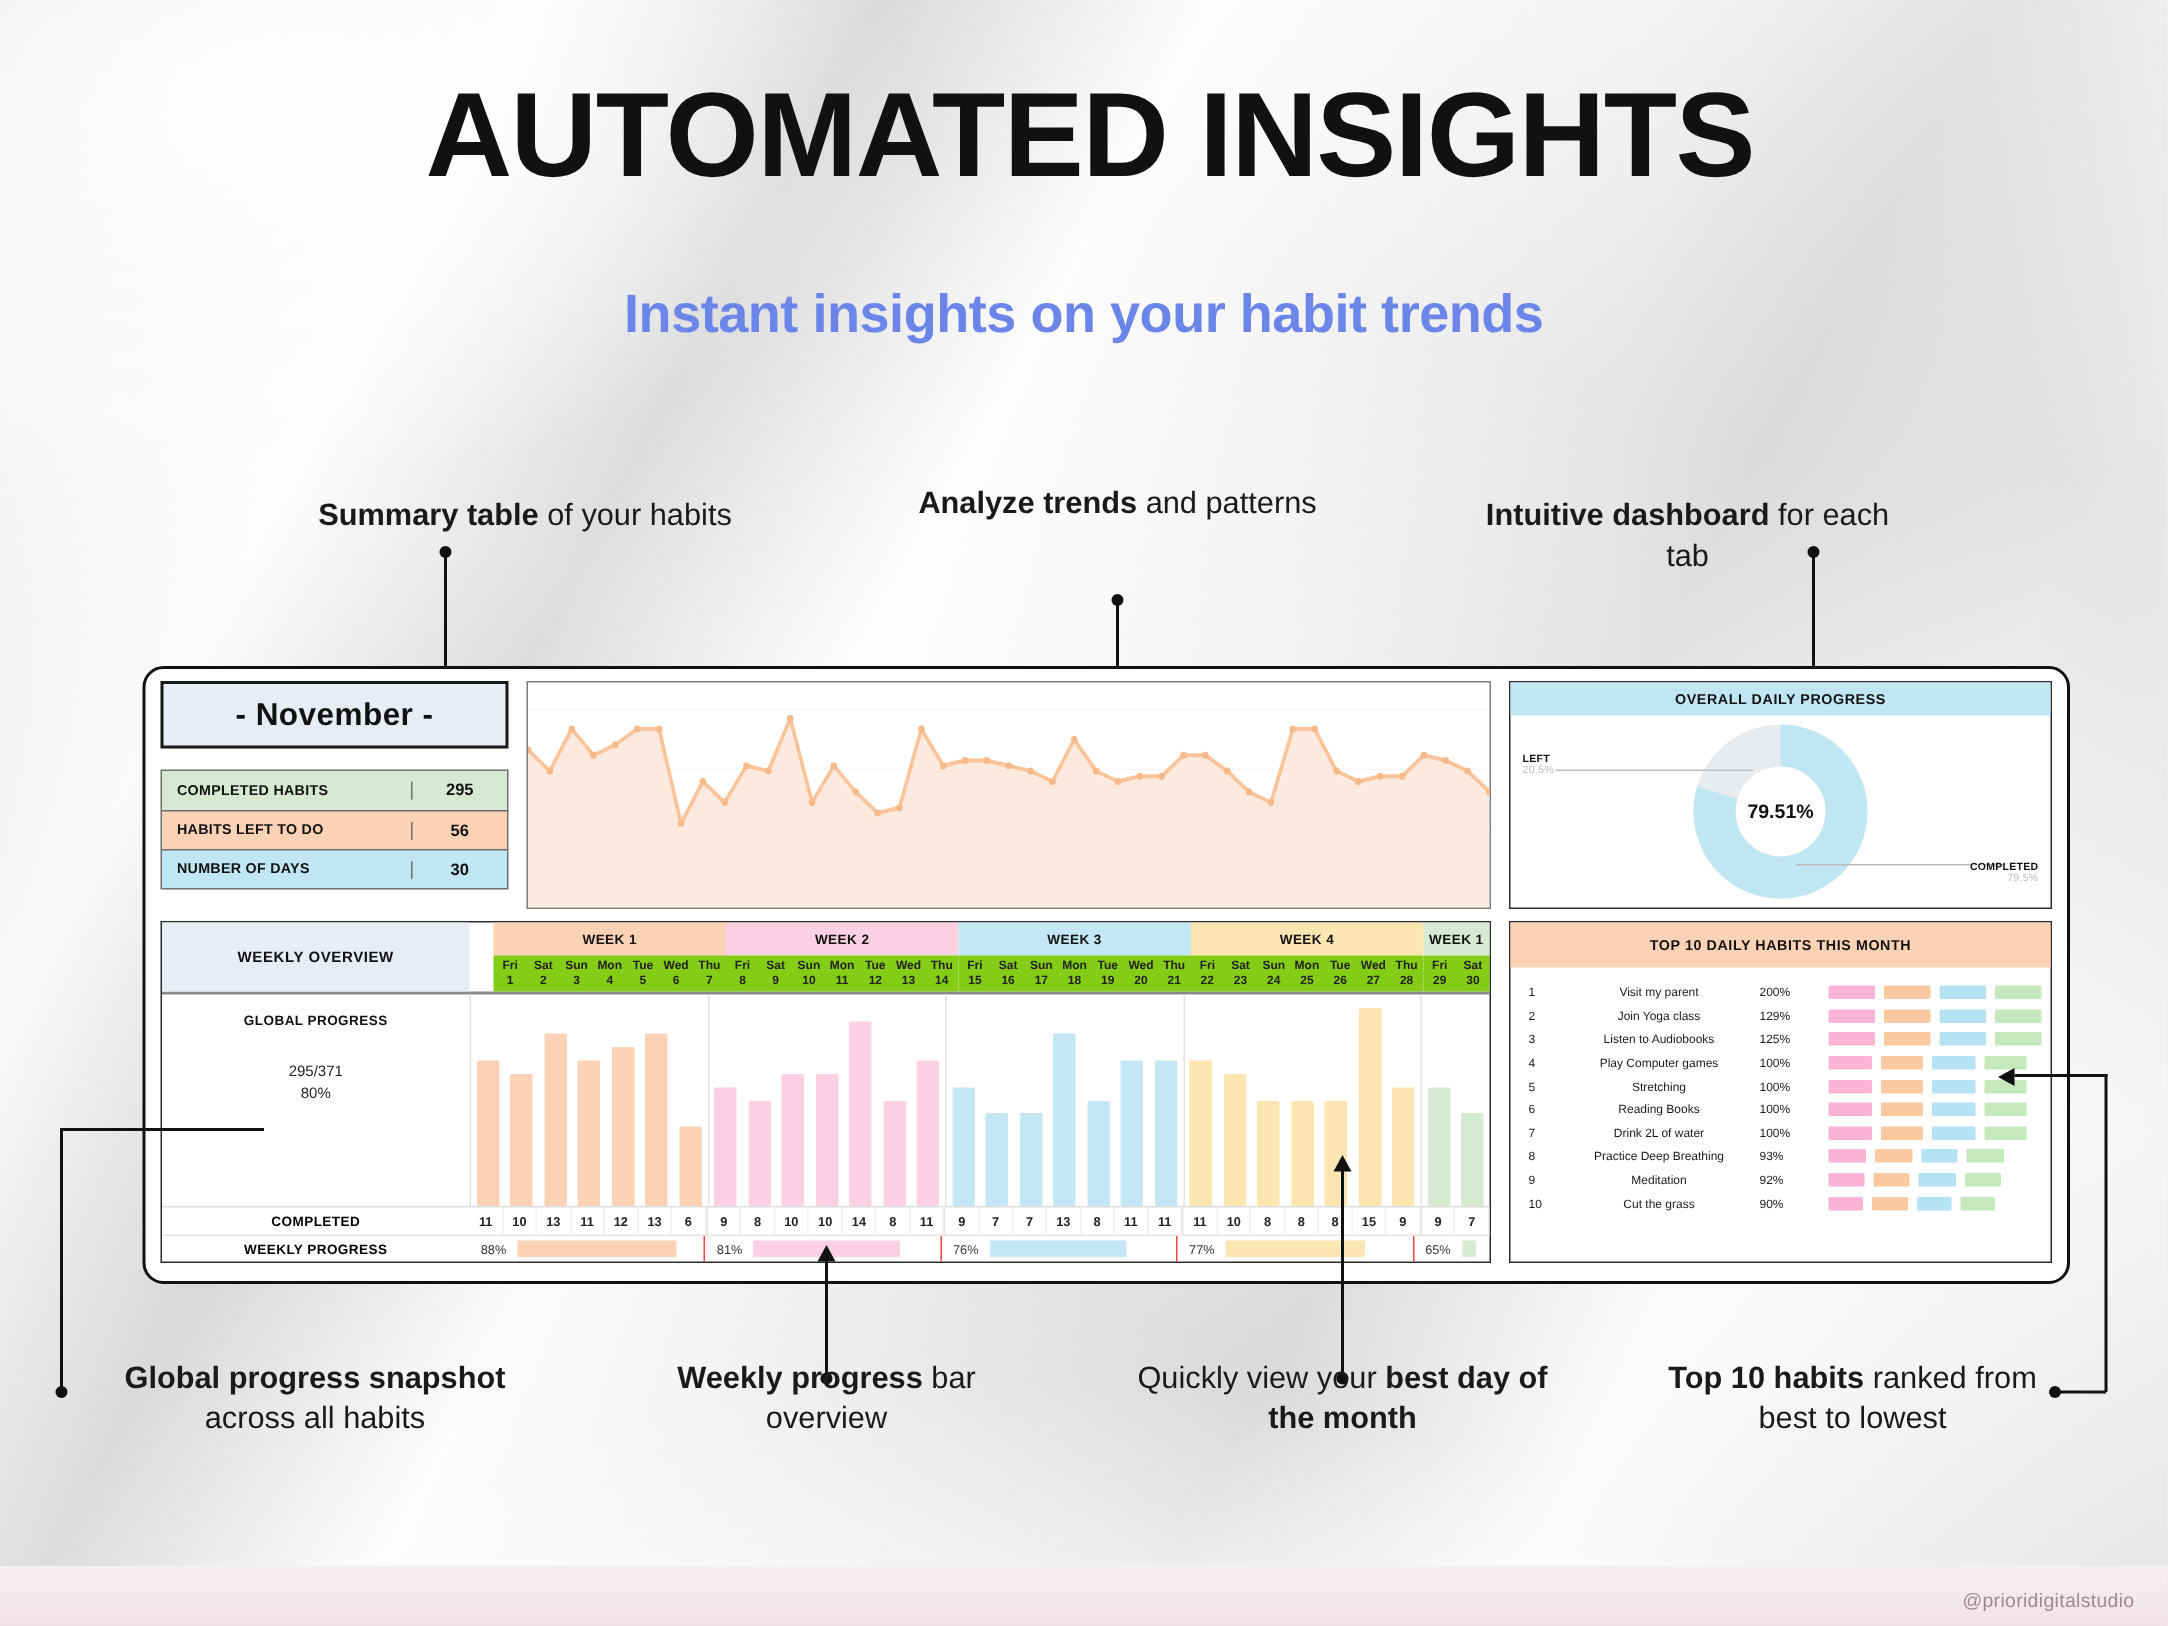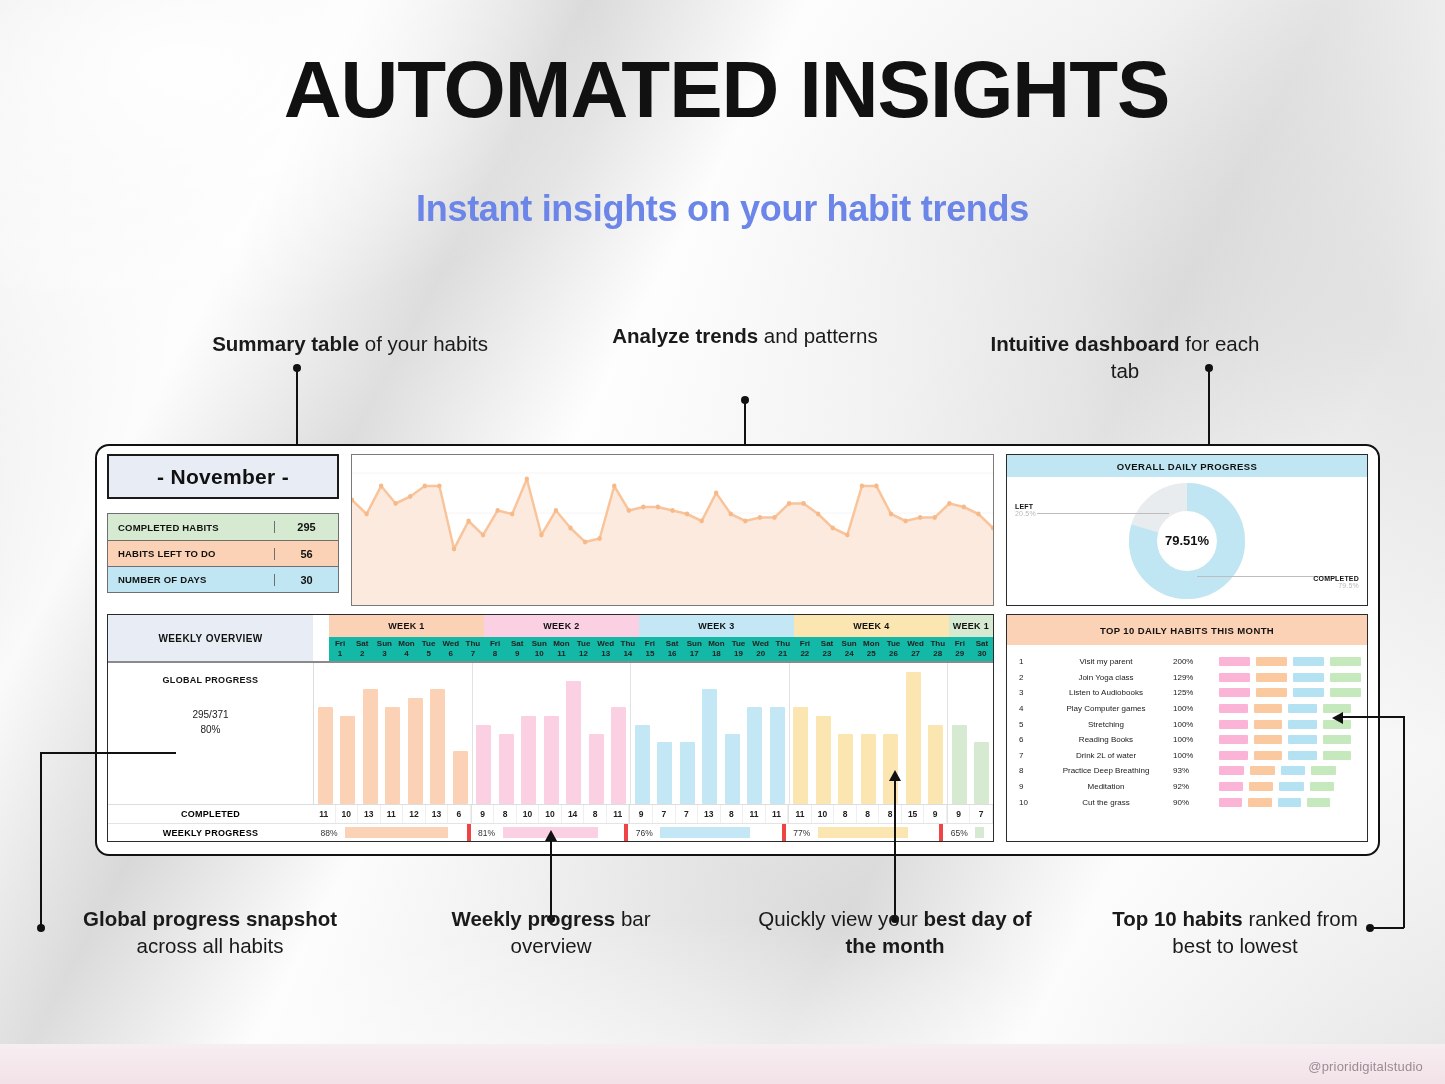--- a/index.html
+++ b/index.html
@@ -111,21 +111,21 @@
   
   .weekly { flex: 1; border: 1.8px solid #2b2b2b; background: #fff; display: flex; flex-direction: column; }
   .wk-headrow { display: flex; height: 48px; border-bottom: 2px solid #8a8a8a; }
   .wk-title {
     width: 205px; background: #e8ecf4; display: flex; align-items: center; justify-content: center;
     font-size: 10px; font-weight: 700; letter-spacing: .4px; color: #111;
   }
   .wk-weeks { flex: 1; display: flex; }
   .wk-col { display: flex; flex-direction: column; }
   .wk-name { height: 22px; display: flex; align-items: center; justify-content: center; font-size: 9px; font-weight: 700; color: #111; letter-spacing: .3px; }
-  .wk-days { flex: 1; display: flex; background: #14b8a6; }
+  .wk-days { flex: 1; display: flex; background: #84cc16; justify-content: center; }
   .wk-day { flex: 1; display: flex; flex-direction: column; align-items: center; justify-content: center; font-size: 8px; font-weight: 700; color: #222; line-height: 1.25; }
   .w1 .wk-name { background: #fbd2b6; } .w2 .wk-name { background: #fbd0e3; }
   .w3 .wk-name { background: #c3e7f4; } .w4 .wk-name { background: #fbe6b2; }
   .w5 .wk-name { background: #d5ead1; }
 
   .wk-chartrow { flex: 1; display: flex; }
   .gp { width: 205px; display: flex; flex-direction: column; align-items: center; padding-top: 12px; }
   .gp-title { font-size: 9px; font-weight: 700; color: #111; letter-spacing: .3px; }
   .gp-vals { margin-top: 22px; font-size: 10px; color: #222; text-align: center; line-height: 1.5; }
   .bars { flex: 1; display: flex; position: relative; border-left: 1px solid #ddd; }
@@ -143,21 +143,21 @@
 
   .wk-fracrow { display: flex; height: 16px; }
   .wk-fraclabel { width: 205px; }
   .wk-fracs { flex: 1; display: flex; }
   .fracgrp { flex: 1; text-align: center; font-size: 8.5px; color: #333; border-right: 1px solid #e2e2e2; line-height: 16px; }
   .fracgrp:last-child { border-right: none; }
 
   .wk-progrow { display: flex; height: 18px; border-top: 1px solid #e4e4e4; }
   .wk-proglabel { width: 205px; display: flex; align-items: center; justify-content: center; font-size: 9px; font-weight: 700; letter-spacing: .3px; }
   .wk-progs { flex: 1; display: flex; }
-  .proggrp { flex: 1; display: flex; align-items: center; gap: 4px; padding: 0 4px; border-right: 4px solid #ef4444; }
+  .proggrp { flex: 1; display: flex; align-items: center; gap: 4px; padding: 0 4px; border-right: 1px solid #ef4444; }
   .proggrp:last-child { border-right: none; }
   .progpct { font-size: 8.5px; color: #333; width: 24px; text-align: center; }
   .progtrack { flex: 1; height: 11px; background: #fff; }
   .progfill { height: 100%; }
 
   
   .top10 { width: 362px; border: 1.8px solid #2b2b2b; background: #fff; display: flex; flex-direction: column; }
   .top10-head { background: #fbd2b6; height: 30px; display: flex; align-items: center; justify-content: center; font-size: 9.5px; font-weight: 700; letter-spacing: .4px; color: #111; }
   .top10-body { flex: 1; padding: 9px 6px 6px 6px; display: flex; flex-direction: column; }
   .t10row { display: flex; align-items: center; height: 15.6px; font-size: 8px; color: #1a1a1a; }

